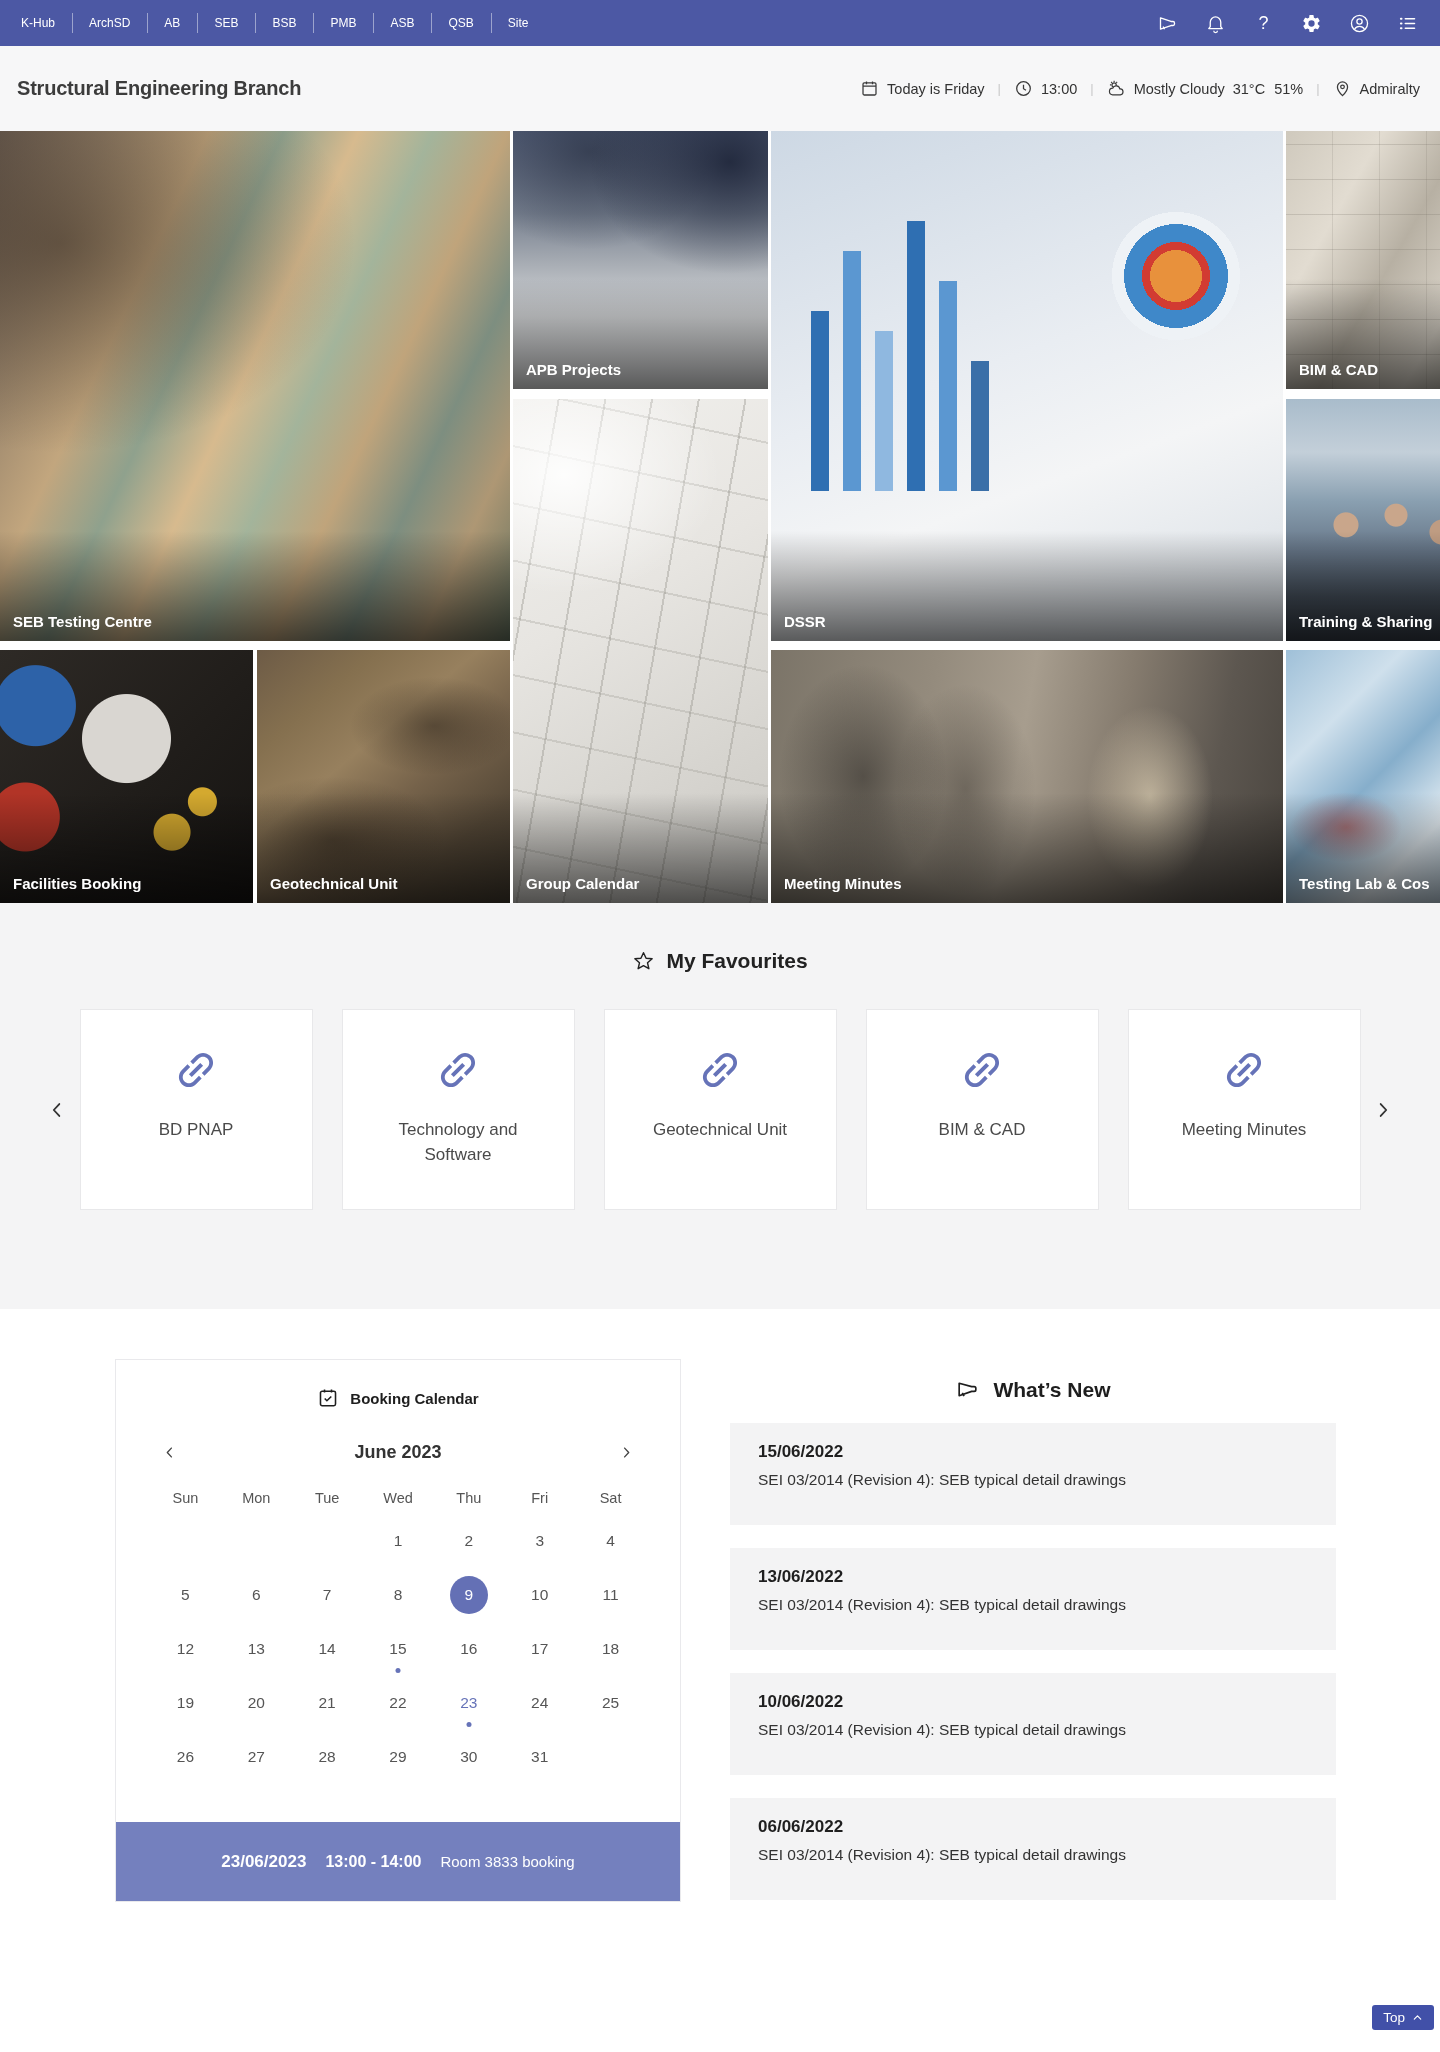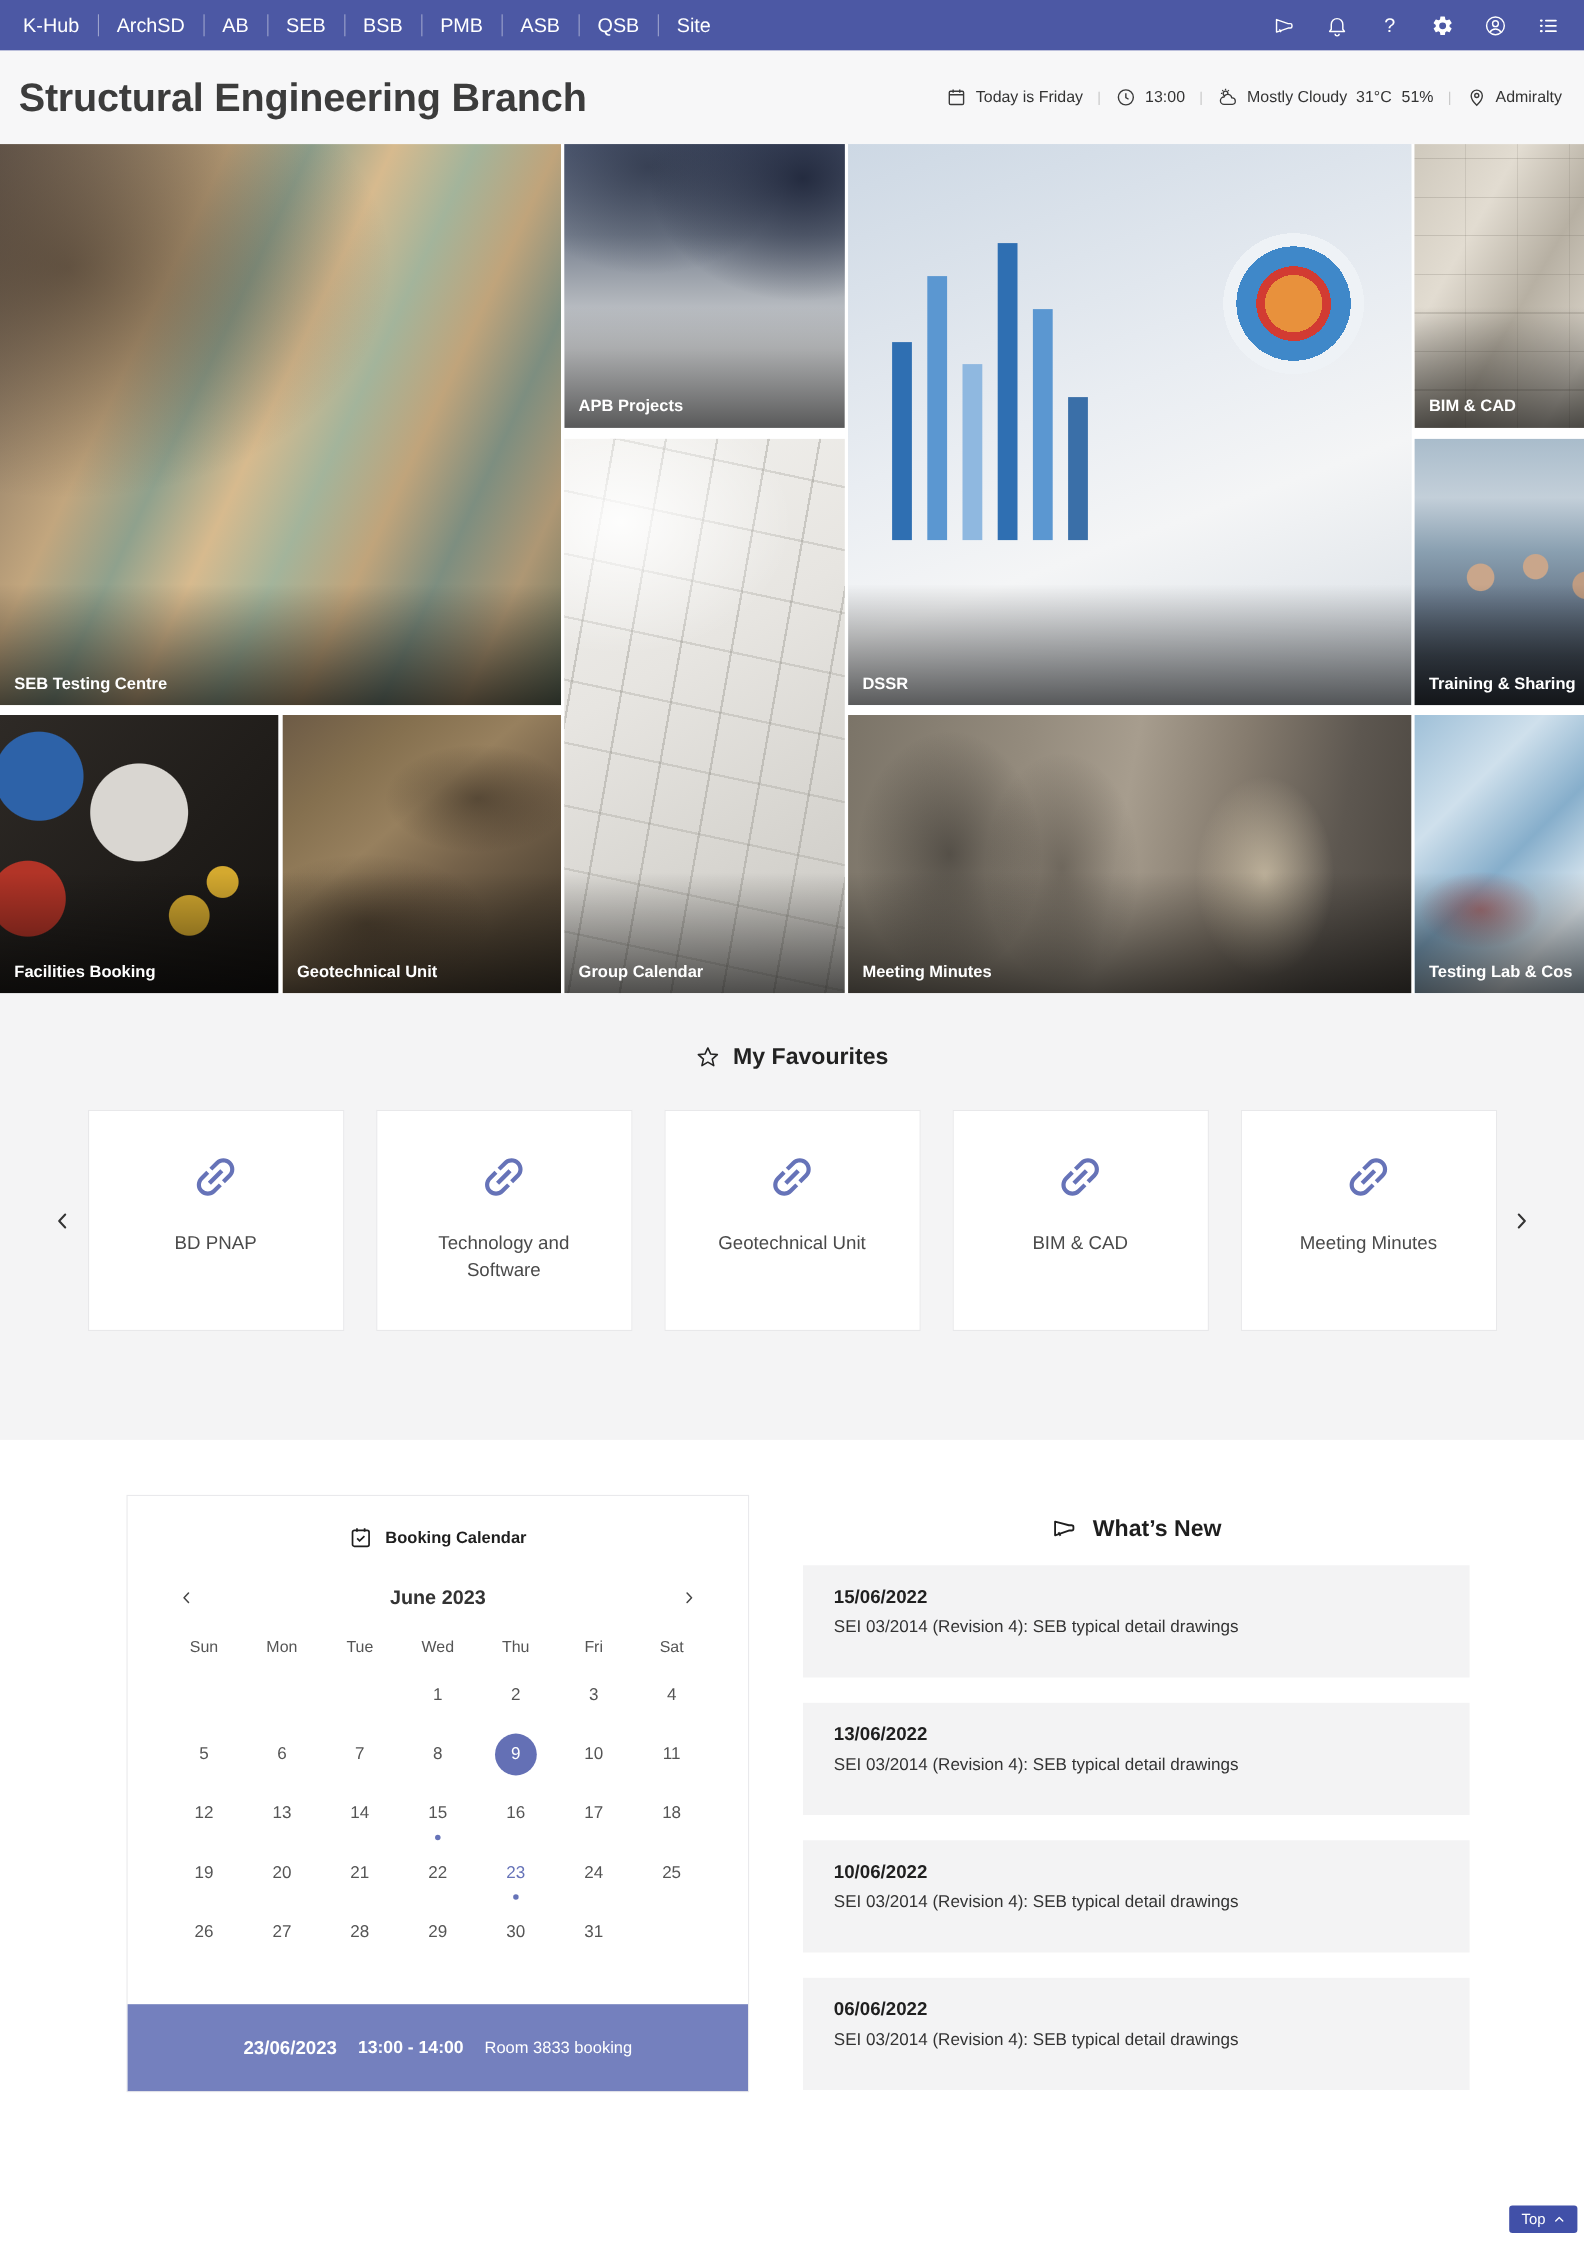--- a/index.html
+++ b/index.html
@@ -8,29 +8,29 @@
   }
   *{box-sizing:border-box;}
   html,body{margin:0;padding:0;}
   body{width:1440px;height:2052px;overflow:hidden;position:relative;background:#fff;
        font-family:"Liberation Sans",sans-serif;color:#333;}
   svg{display:block;}
 
   
   .nav{height:46px;background:var(--nav-bar);display:flex;align-items:center;padding:0 22px 0 4px;}
   .nav-items{display:flex;align-items:center;height:100%;}
-  .nav-item{color:#fff;font-size:18px;padding:0 17px;position:relative;line-height:46px;white-space:nowrap;cursor:pointer;}
+  .nav-item{color:#fff;font-size:12px;padding:0 17px;position:relative;line-height:46px;white-space:nowrap;cursor:pointer;}
   .nav-item + .nav-item::before{content:"";position:absolute;left:0;top:13px;bottom:13px;width:1px;background:rgba(255,255,255,.45);}
   .nav-icons{margin-left:auto;display:flex;align-items:center;gap:27px;}
   .nav-icon{width:21px;height:21px;color:#fff;display:flex;align-items:center;justify-content:center;cursor:pointer;}
   .nav-icon .q{font-size:18px;color:#fff;font-weight:400;line-height:1;}
 
   
   .header{height:85px;background:#f7f7f8;display:flex;align-items:center;padding:0 20px 0 17px;}
-  .page-title{font-size:36px;font-weight:700;color:#3c3c3c;margin:0;letter-spacing:-.2px;}
+  .page-title{font-size:20px;font-weight:700;color:#3c3c3c;margin:0;letter-spacing:-.2px;}
   .header-info{margin-left:auto;display:flex;align-items:center;gap:13px;font-size:14.5px;color:#333;}
   .info-item{display:flex;align-items:center;gap:8px;white-space:nowrap;}
   .info-sep{color:#c9c9c9;font-size:13px;}
   .info-icon{width:19px;height:19px;color:#3a3a3a;}
   .weather-vals{display:flex;gap:9px;}
 
   
   .tiles{position:relative;height:772px;background:#fff;}
   .tile{position:absolute;overflow:hidden;cursor:pointer;}
   .tile::after{content:"";position:absolute;left:0;right:0;bottom:0;height:110px;

